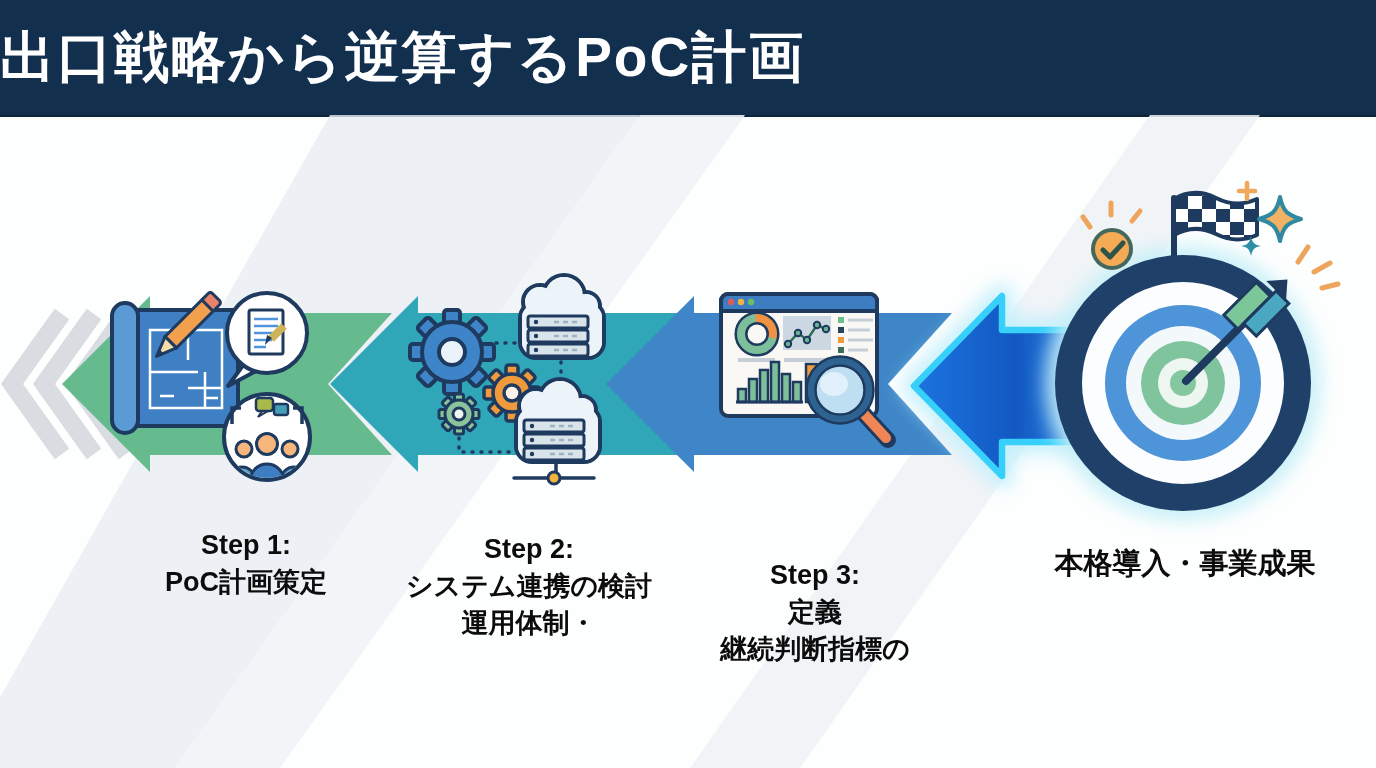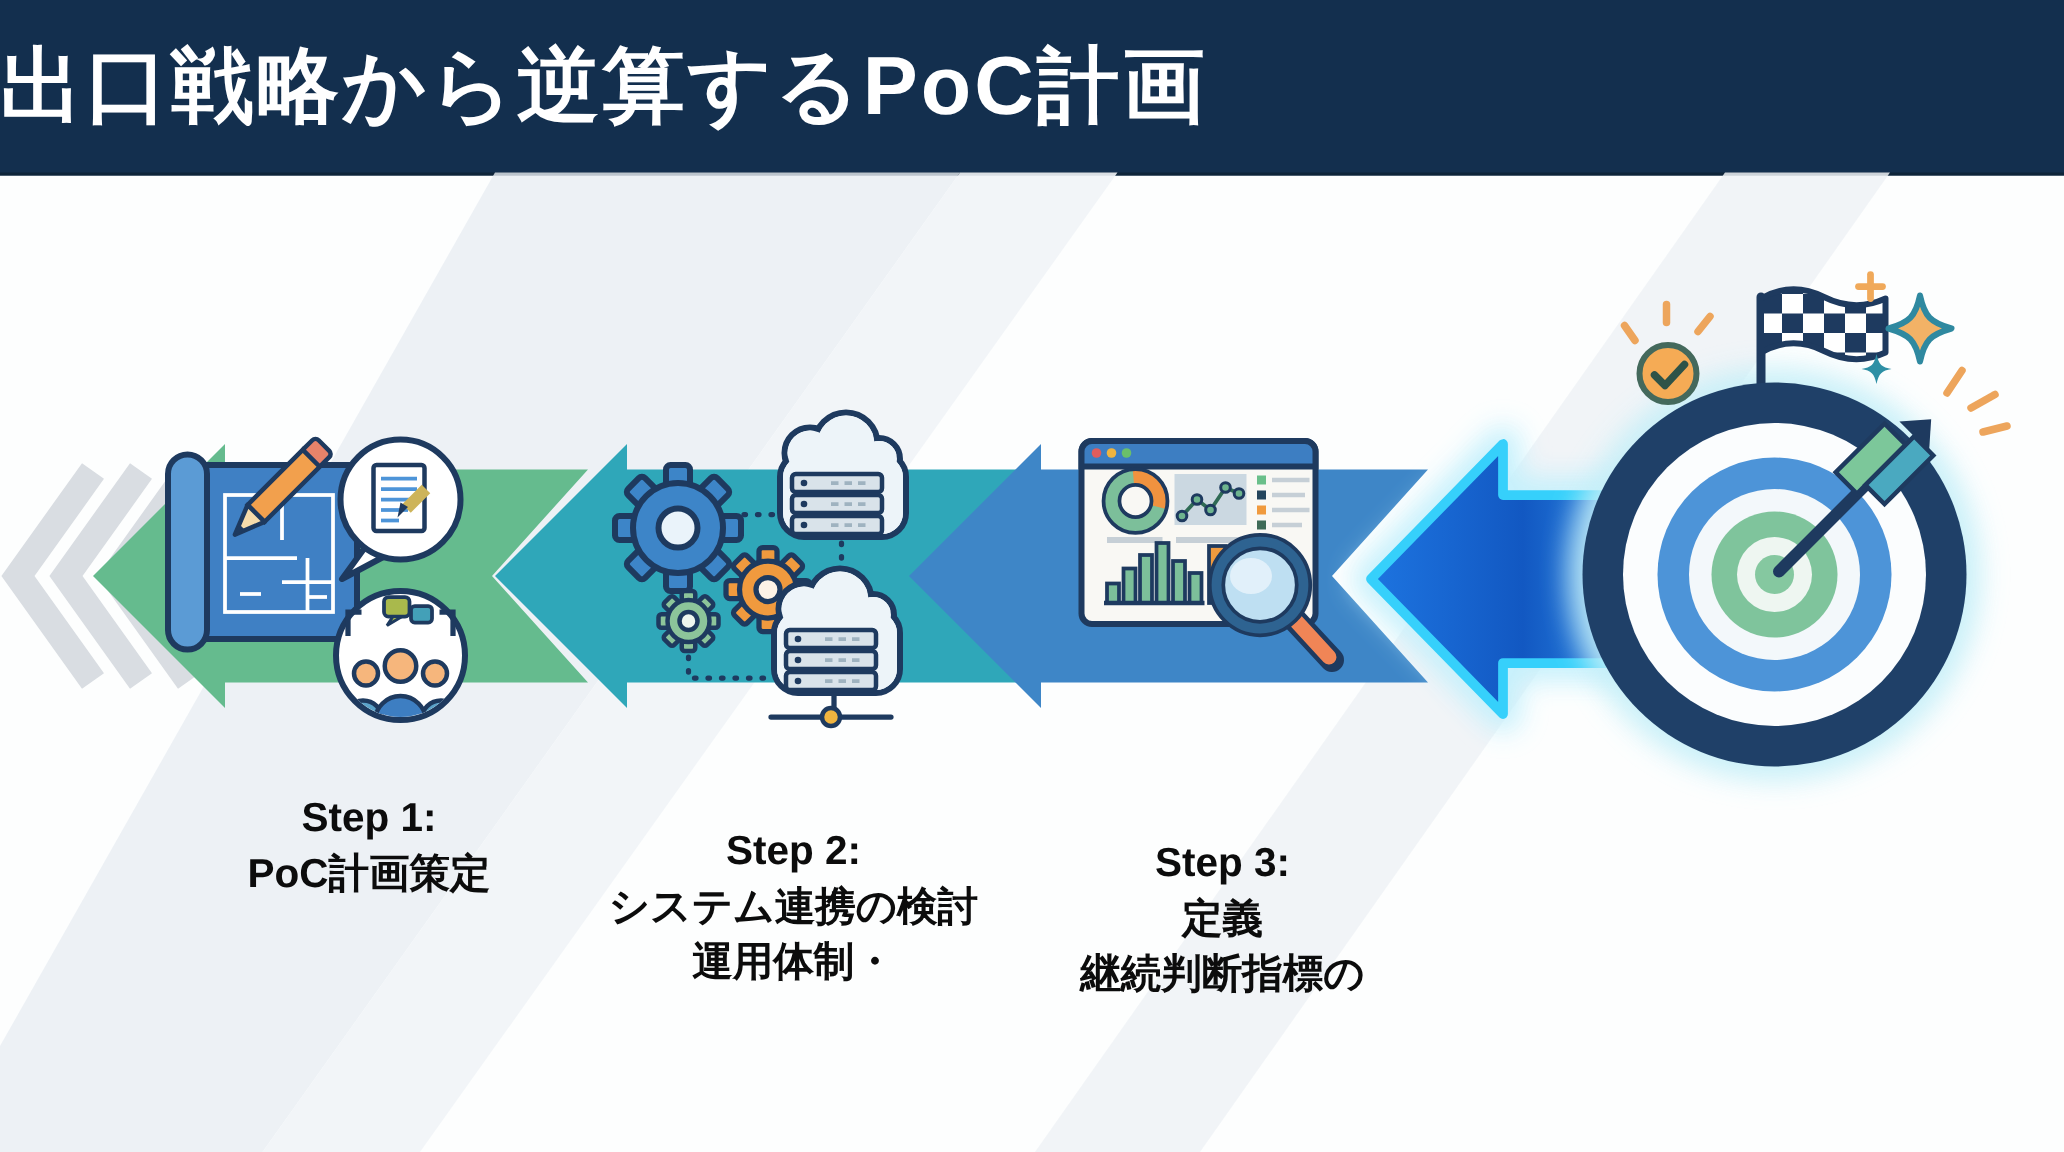--- a/index.html
+++ b/index.html
@@ -307,23 +307,26 @@
         <line x1="1314" y1="272" x2="1330" y2="263"></line>
         <line x1="1322" y1="288" x2="1338" y2="284"></line>
       </g>
     </g>
   </svg>
 
   <div class="label" style="left:114px;top:527px;width:264px">
     <span>Step 1:</span>
     <span>PoC計画策定</span>
   </div>
-  <div class="label" style="left:383px;top:549px;width:292px">
+  <div class="label" style="left:383px;top:531px;width:292px">
     <span>Step 2:</span>
     <span>システム連携の検討</span>
     <span>運用体制・</span>
   </div>
   <div class="label" style="left:672px;top:557px;width:286px">
     <span>Step 3:</span>
     <span>定義</span>
     <span>継続判断指標の</span>
   </div>
+  <div class="label goal-label" style="left:1018px;top:545px;width:334px">
+    <span>本格導入・事業成果</span>
+  </div>
 </div>
 
 </body></html>

